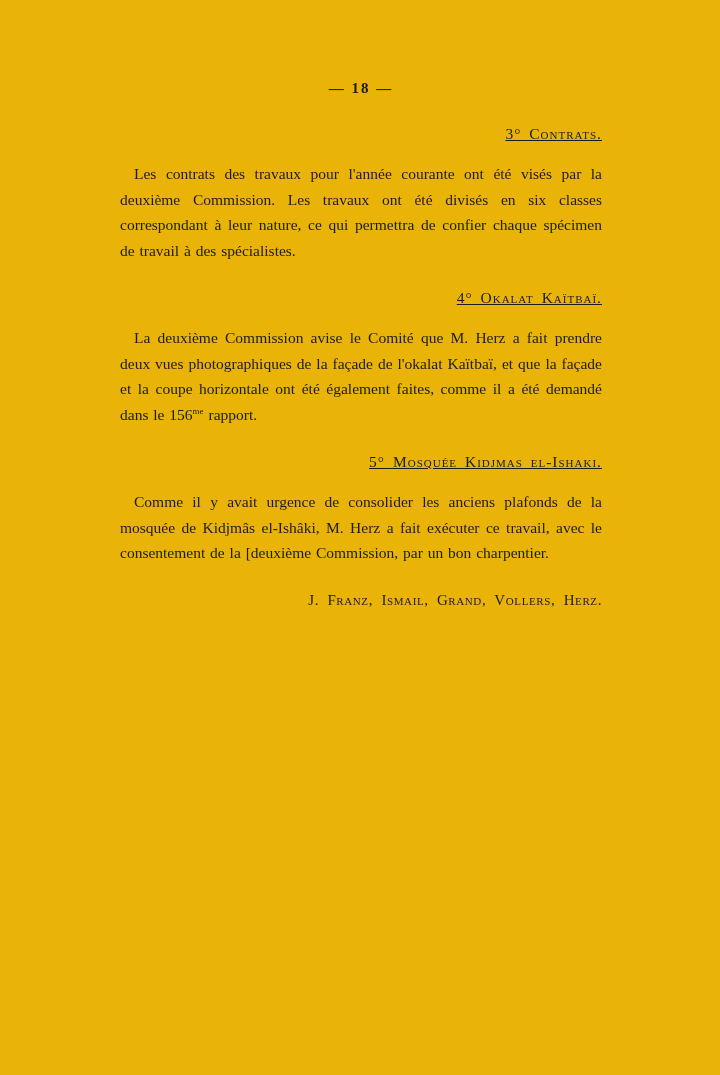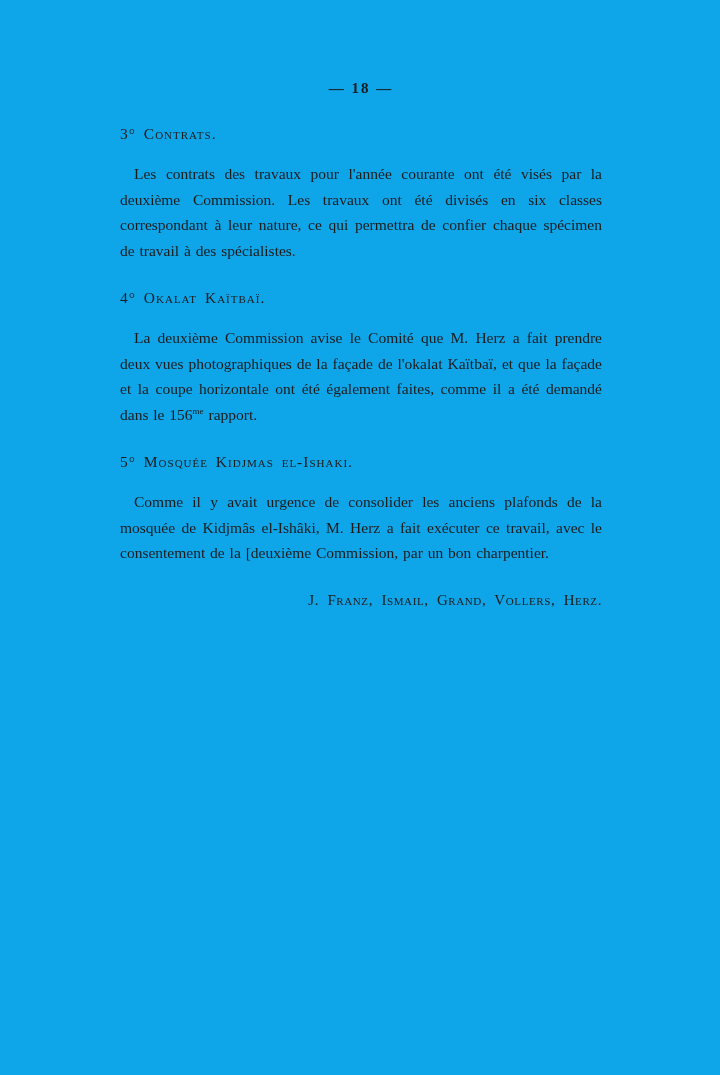--- a/index.html
+++ b/index.html
@@ -13,21 +13,21 @@
     background: #ffffff;
     font-family: "Liberation Serif", "DejaVu Serif", serif;
     color: #1c1c1c;
     -webkit-font-smoothing: antialiased;
   }
 
   .sheet {
     position: relative;
     width: 720px;
     height: 1075px;
-    background: #0ea5e9;
+    background: #eab308;
     overflow: hidden;
   }
 
   .content {
     position: absolute;
     left: 120px;
     top: 80px;
     width: 482px;
   }
 
@@ -46,22 +46,23 @@
     text-indent: 14px;
     word-spacing: 1px;
   }
 
   .heading {
     font-size: 15.5px;
     font-weight: normal;
     font-variant: small-caps;
     letter-spacing: 1px;
     word-spacing: 3px;
-    text-align: left;
+    text-align: right;
     margin: 26px 0 18px 0;
+    text-decoration: underline;
   }
 
   .sup {
     font-size: 9px;
     vertical-align: super;
     line-height: 0;
   }
 
   .dateline {
     font-size: 13px;

